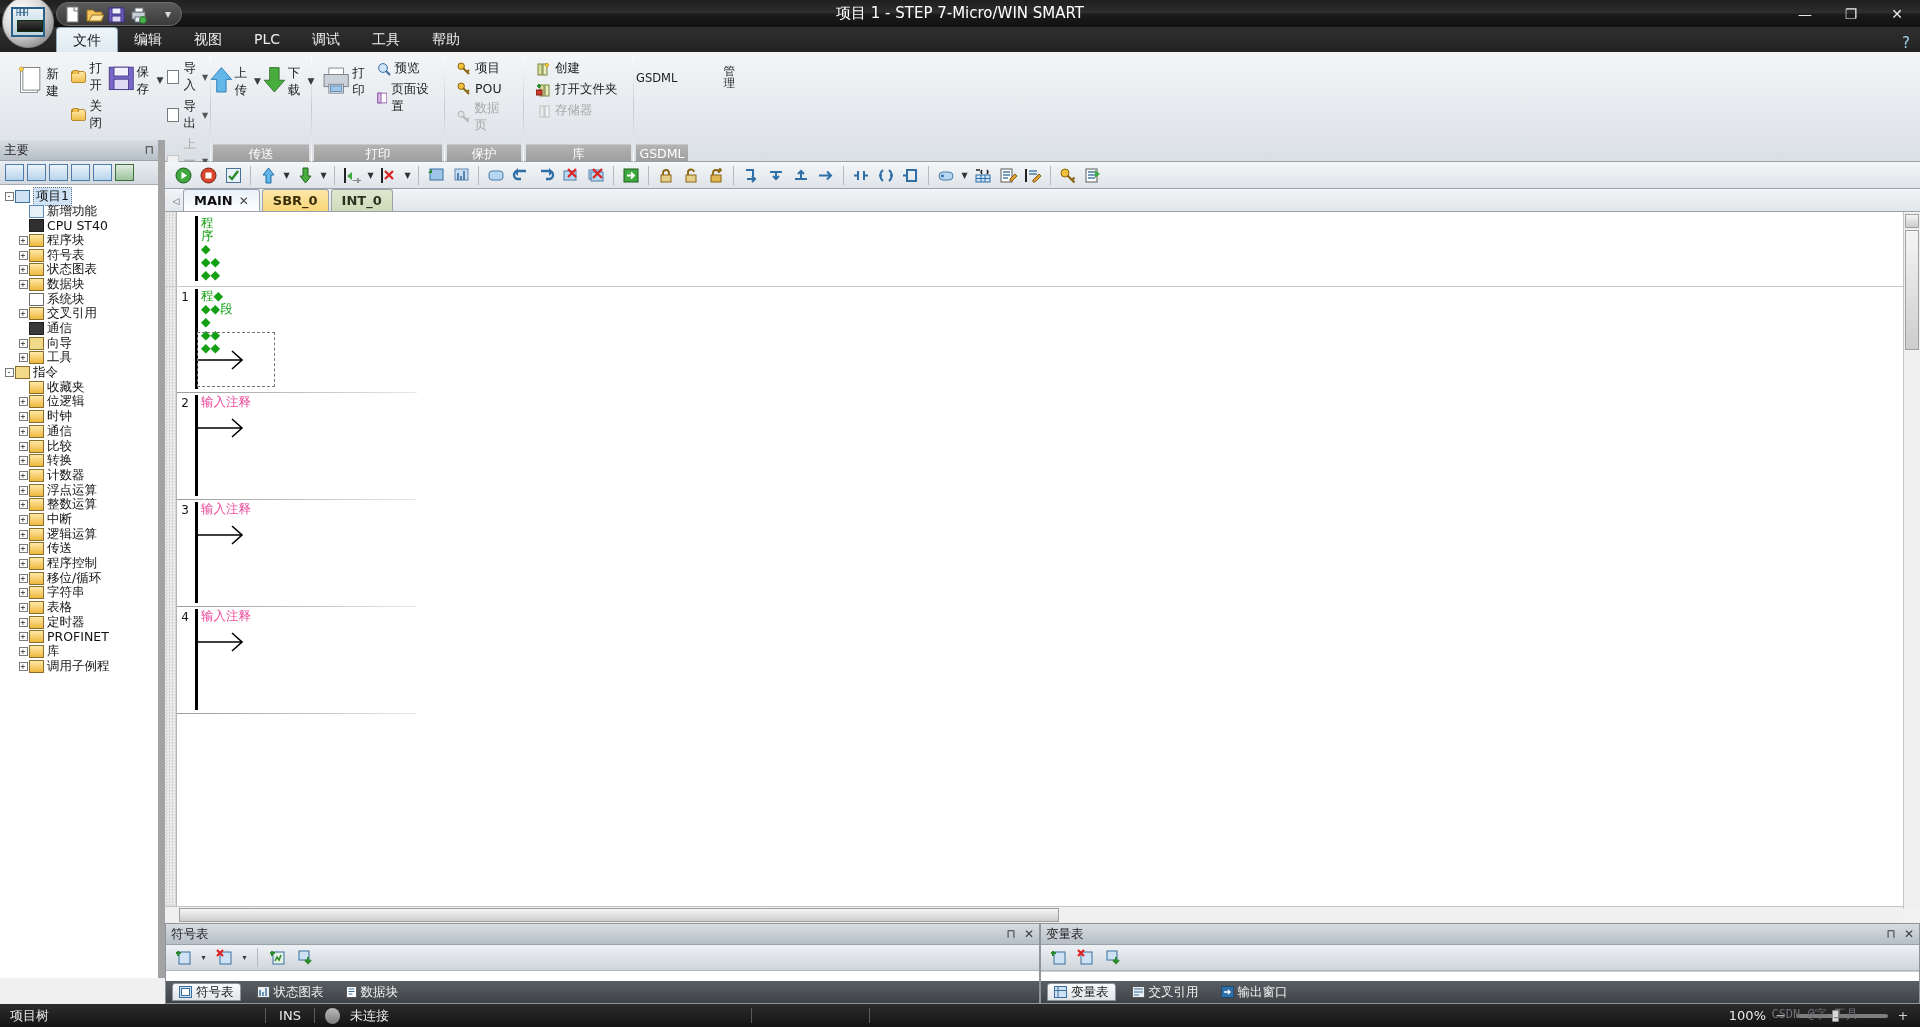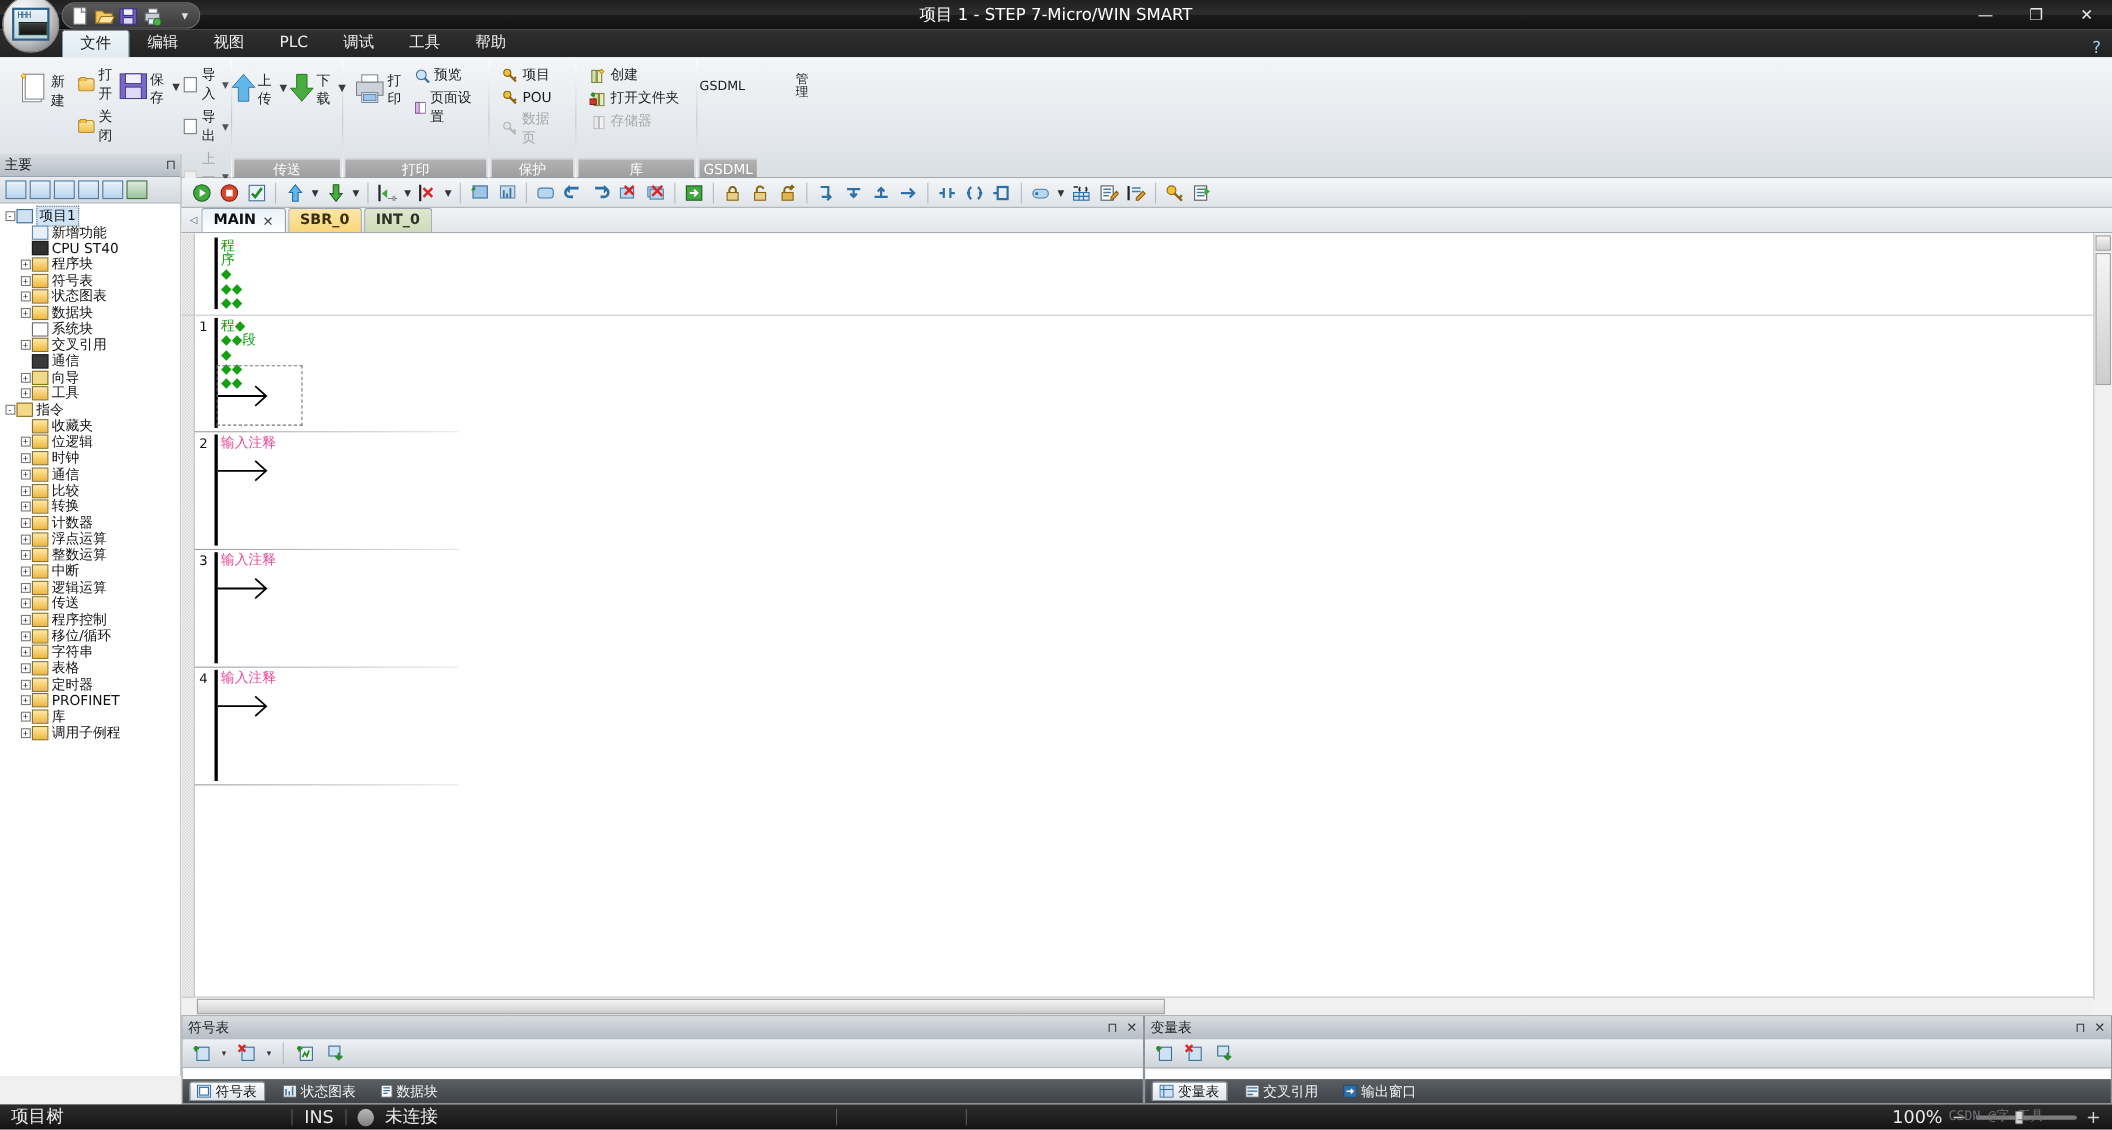--- a/index.html
+++ b/index.html
@@ -113,21 +113,21 @@
     display:flex; align-items:center; padding-left:6px; gap:1px;
   }
   .tb-btn { width:24px;height:23px; display:flex;align-items:center;justify-content:center; }
   .tb-caret { width:11px; height:23px; display:flex;align-items:center;justify-content:center;
               font-size:8px; color:#333;}
   .tb-sep { width:1px;height:19px;background:#b3bac1; margin:0 4px; }
 
   
   .leftpanel {
     position:absolute; left:0; top:140px; width:165px; height:838px;
-    background:#ffffff; border-right:1px solid #a3a3a3;
+    background:#ffffff; border-right:7px solid #a3a3a3;
   }
   .lp-header {
     height:21px; background:linear-gradient(to bottom,#d7dce1,#b6bec6);
     border-bottom:1px solid #9aa3ab;
     display:flex; align-items:center; padding:0 4px; font-size:12.5px; color:#1c1c1c;
   }
   .lp-header .pin { margin-left:auto; font-size:12px; color:#3b3b3b; }
   .lp-toolbar {
     height:24px; background:linear-gradient(to bottom,#e9edf1,#d2d8de);
     border-bottom:1px solid #a6adb4; display:flex; align-items:center; gap:3px; padding:0 5px;
@@ -184,21 +184,21 @@
              background:linear-gradient(to bottom,#5a5f64,#3f4347);
              display:flex; align-items:center; gap:10px; padding-left:6px;}
   .dtab { height:18px; display:flex; align-items:center; gap:4px; padding:0 6px; font-size:12.5px; color:#f2f2f2;}
   .dtab.active { background:linear-gradient(to bottom,#fbfcfd,#dfe4e9); color:#141414;
                  border:1px solid #8d949b; border-radius:3px 3px 0 0;}
 
   
   .statusbar {
     position:absolute; left:0; top:1004px; width:1920px; height:23px;
     background:linear-gradient(to bottom,#2c2c2c,#141414); color:#e9e9e9;
-    display:flex; align-items:center; font-size:16px;
+    display:flex; align-items:center; font-size:13px;
   }
   .sb-cell { height:23px; display:flex; align-items:center; padding:0 10px; }
   .sb-div { width:1px; height:15px; background:#5a5a5a; }
   .zoombox { margin-left:auto; display:flex; align-items:center; gap:8px; padding-right:10px;}
   .zslider { width:92px; height:4px; background:#7d7d7d; border-radius:2px; position:relative;}
   .zknob { position:absolute; left:36px; top:-4px; width:7px; height:12px;
            background:#d9d9d9; border:1px solid #888; border-radius:1px;}
   .zbtn { width:14px; text-align:center; color:#cfcfcf; }
 
   .wm { position:absolute; right:62px; top:1006px; font-size:12px; color:#6f7176;

